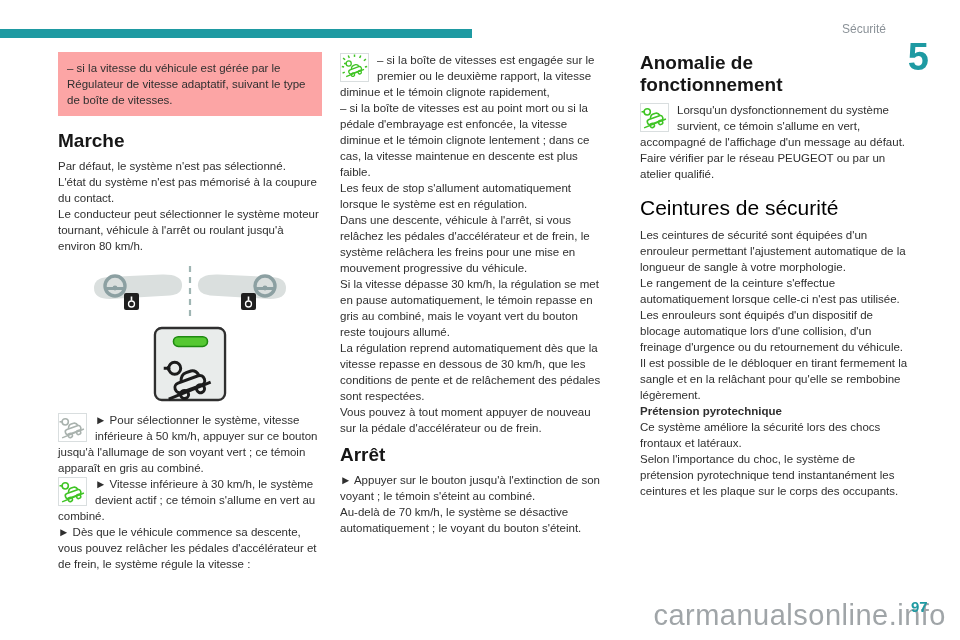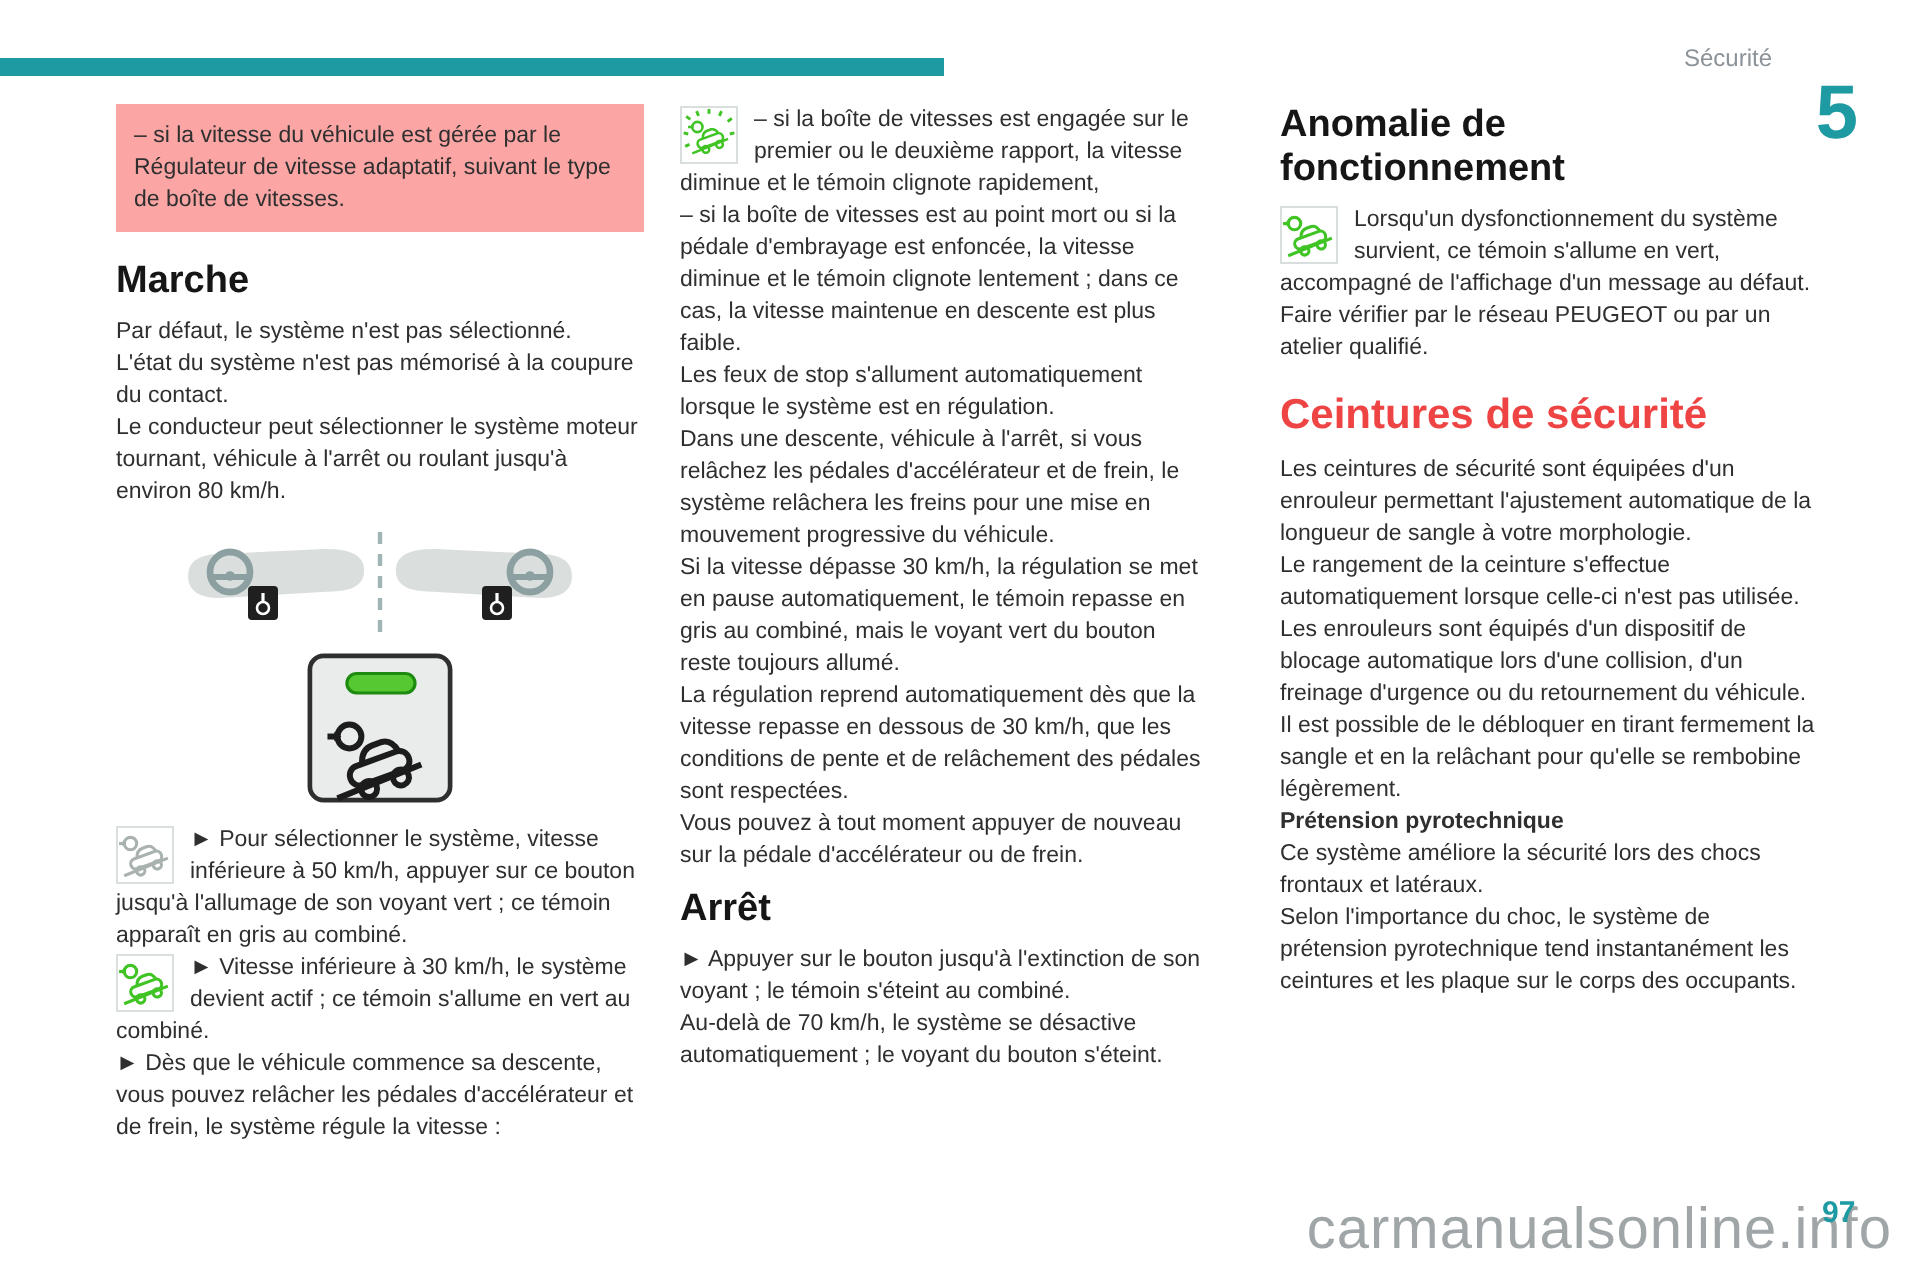--- a/index.html
+++ b/index.html
@@ -17,21 +17,21 @@
   .col { position:absolute; top:52px; }
   .col1 { left:58px;  width:264px; }
   .col2 { left:340px; width:262px; }
   .col3 { left:624px; width:268px;margin-left:16px; }
 
   p { margin:0; }
   .note-box { background:#fca5a5; padding:8px 10px 8px 9px; margin-bottom:14px; }
   h2 { font-size:19px; line-height:22px; margin:8px 0 6px 0; color:#161616; font-weight:bold; }
   h2.first { margin-top:0; }
   h2.wrap { max-width:160px; }
-  h3.slate { font-size:21px; line-height:24px; font-weight:700; color:#ef4444; margin:14px 0 7px 0; }
+  h3.slate { font-size:21px; line-height:24px; font-weight:400; color:#000000; margin:14px 0 7px 0; }
   .bold { font-weight:bold; }
 
   .mini-icon {
     float:left; width:29px; height:29px; border:1px solid #d9dedf; background:#fff;
     margin:1px 8px 1px 0; display:flex; align-items:center; justify-content:center;
   }
   .mini-icon svg { display:block; }
   .clear { clear:both; }
 
   .illus-dash { display:block; margin:8px auto 2px auto; }

